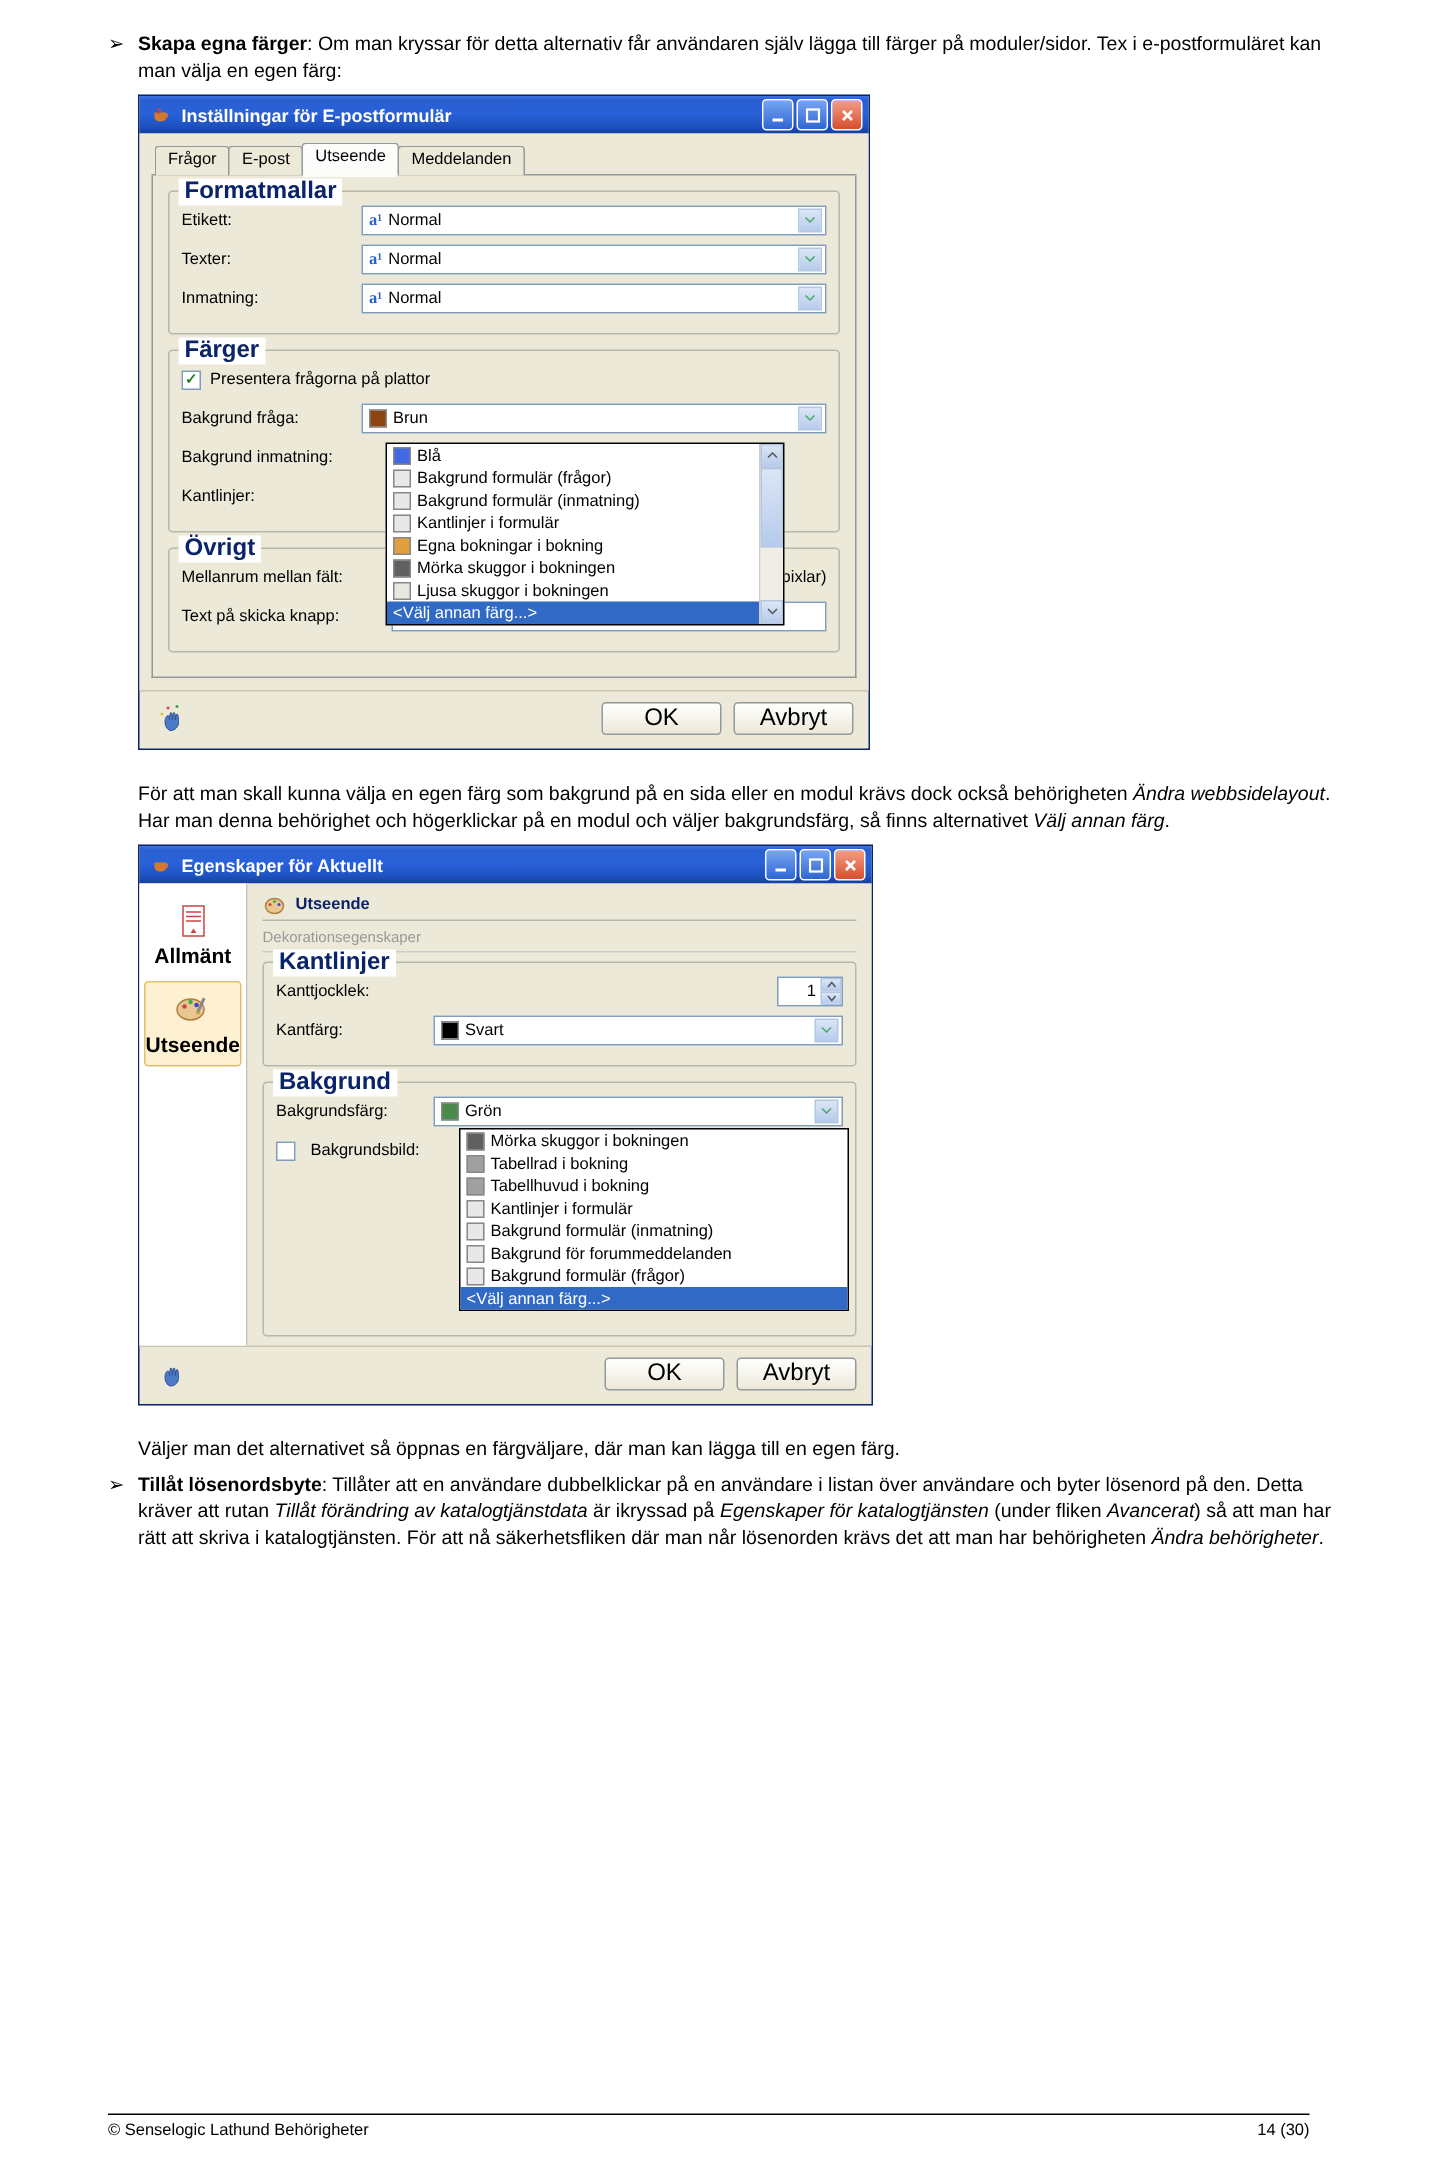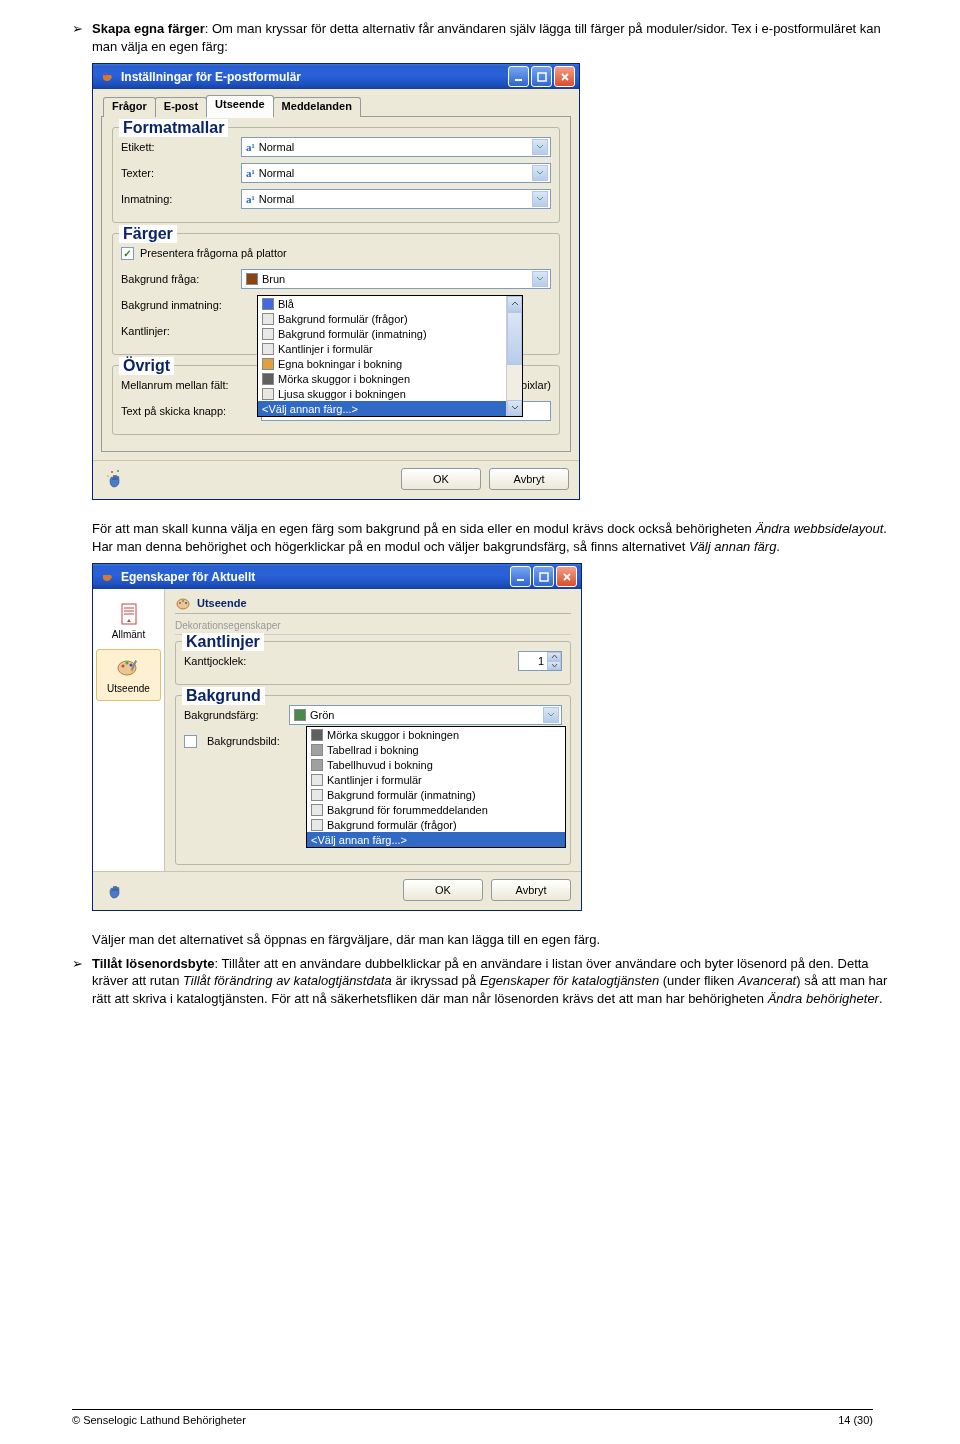--- a/index.html
+++ b/index.html
@@ -74,21 +74,20 @@
   .dialog-body {
     padding: 6px 8px 8px 8px;
     background: #ece9d8;
   }
   .tabs {
     display: flex;
     border-bottom: 1px solid #919b9c;
     height: 22px;
     padding-left: 2px;
     gap: 0;
-    font-weight: bold;
   }
   .tab {
     border: 1px solid #919b9c;
     border-bottom: none;
     background: #ece9d8;
     padding: 2px 8px 0 8px;
     height: 20px;
     font-size: 11px;
     margin-right: -1px;
     margin-top: 2px;
@@ -239,21 +238,21 @@
     gap: 8px;
     padding: 6px 10px 8px 10px;
     border-top:1px solid #c8c4b4;
   }
   .dlg-btn {
     width: 80px;
     height: 22px;
     border: 1px solid #919b9c;
     border-radius: 3px;
     background: linear-gradient(to bottom,#fff,#ece9d8);
-    font-size: 11px;
+    font-size: 16px;
     display:flex;align-items:center;justify-content:center;
   }
   .hand-logo {
     width:24px;height:24px;
     display:flex;align-items:center;justify-content:center;
     margin-right:auto;
   }
 
   
   .dialog2 {
@@ -268,24 +267,25 @@
     width: 72px;
     background: #fff;
     border-right: 1px solid #c8c4b4;
     padding: 4px 0;
   }
   .side-item {
     display: flex;
     flex-direction: column;
     align-items: center;
     padding: 6px 2px;
-    font-size: 10px;
+    font-size: 14px;
     border:1px solid transparent;
     margin: 2px 3px;
     border-radius:3px;
+    font-weight:bold;
   }
   .side-item.active {
     background:#fdf1d1;
     border:1px solid #e0c070;
   }
   .side-icon{width:24px;height:24px;margin-bottom:3px;display:flex;align-items:center;justify-content:center;}
   .d2-main {
     flex:1;
     padding: 6px 10px 6px 10px;
     position:relative;
@@ -628,20 +628,34 @@
                     </svg>
                   </div>
                 <div class="sp-btn">
                     <svg width="7" height="5">
                       <path d="M1 1L3.5 4L6 1" stroke="#555" fill="none"></path>
                     </svg>
                   </div>
               </div>
             </div>
           </div>
+          <div class="row">
+            <div class="lbl narrow">Kantfärg:</div>
+            <div class="combo">
+              <div class="combo-text">
+                  <span class="swatch black"></span>
+                  <span>Svart</span>
+                </div>
+              <div class="combo-arrow">
+                  <svg width="8" height="8">
+                    <path d="M1 2L4 5L7 2" stroke="#4a6" fill="none"></path>
+                  </svg>
+                </div>
+            </div>
+          </div>
         </div>
 
         <div class="group" style="position:relative">
           <div class="group-title">Bakgrund</div>
           <div class="row">
             <div class="lbl narrow">Bakgrundsfärg:</div>
             <div class="combo">
               <div class="combo-text">
                   <span class="swatch green"></span>
                   <span>Grön</span>

